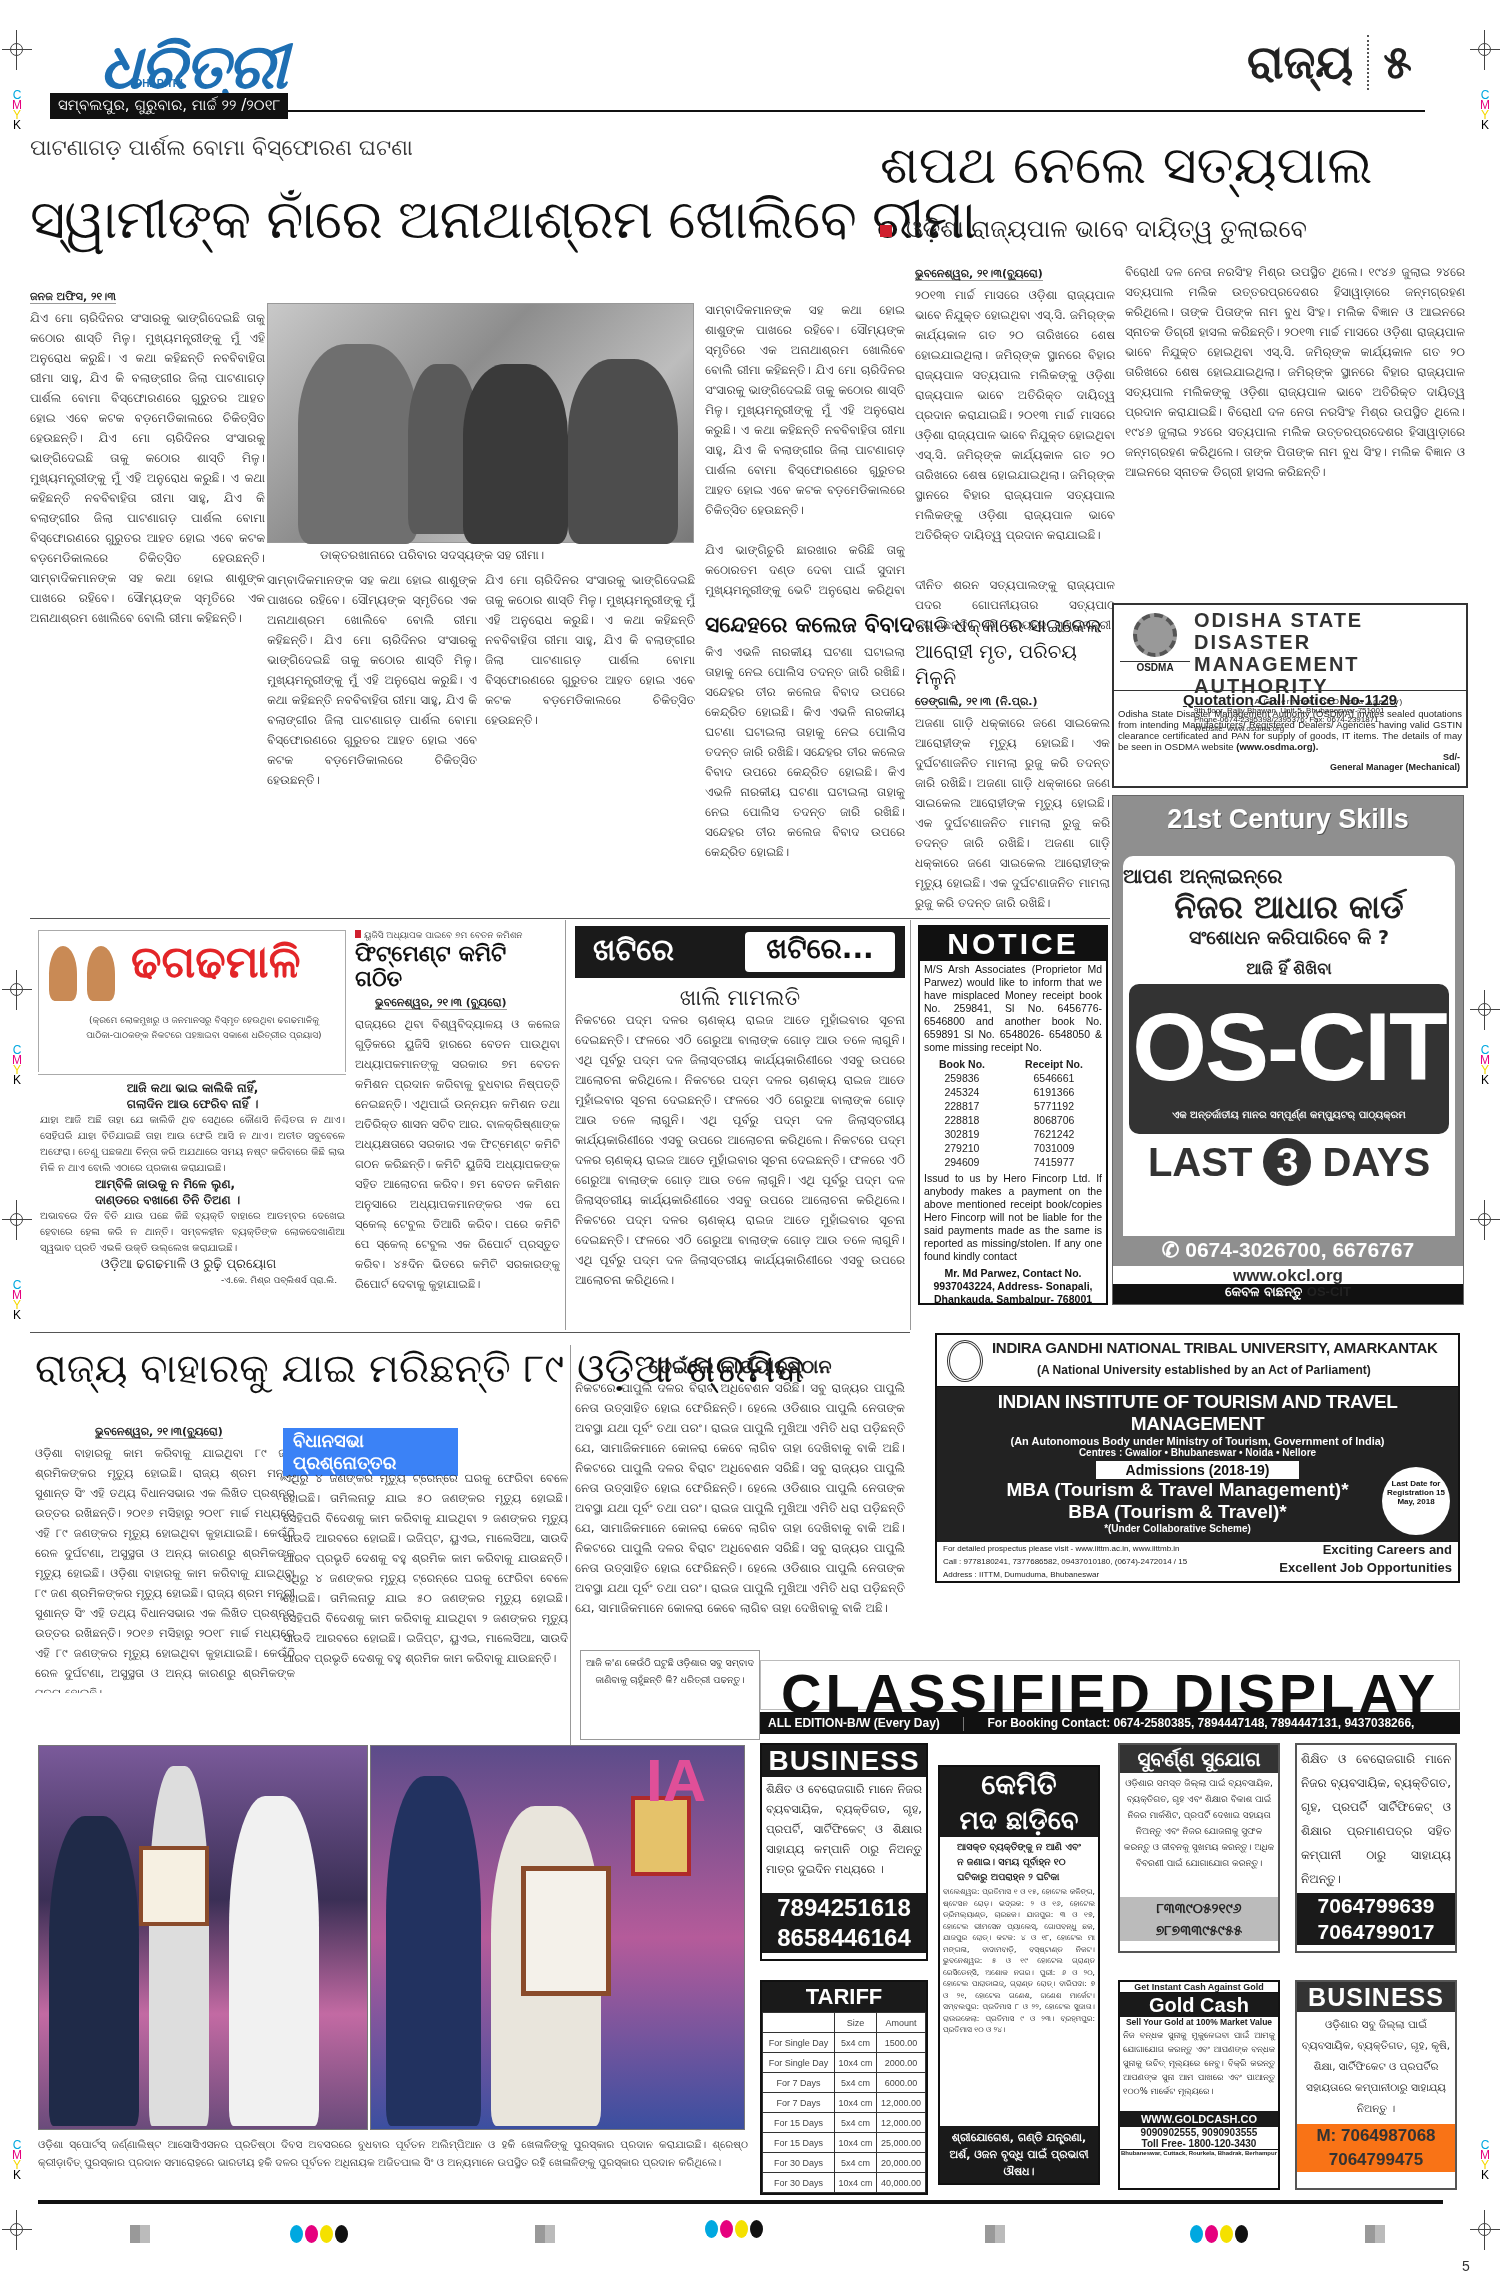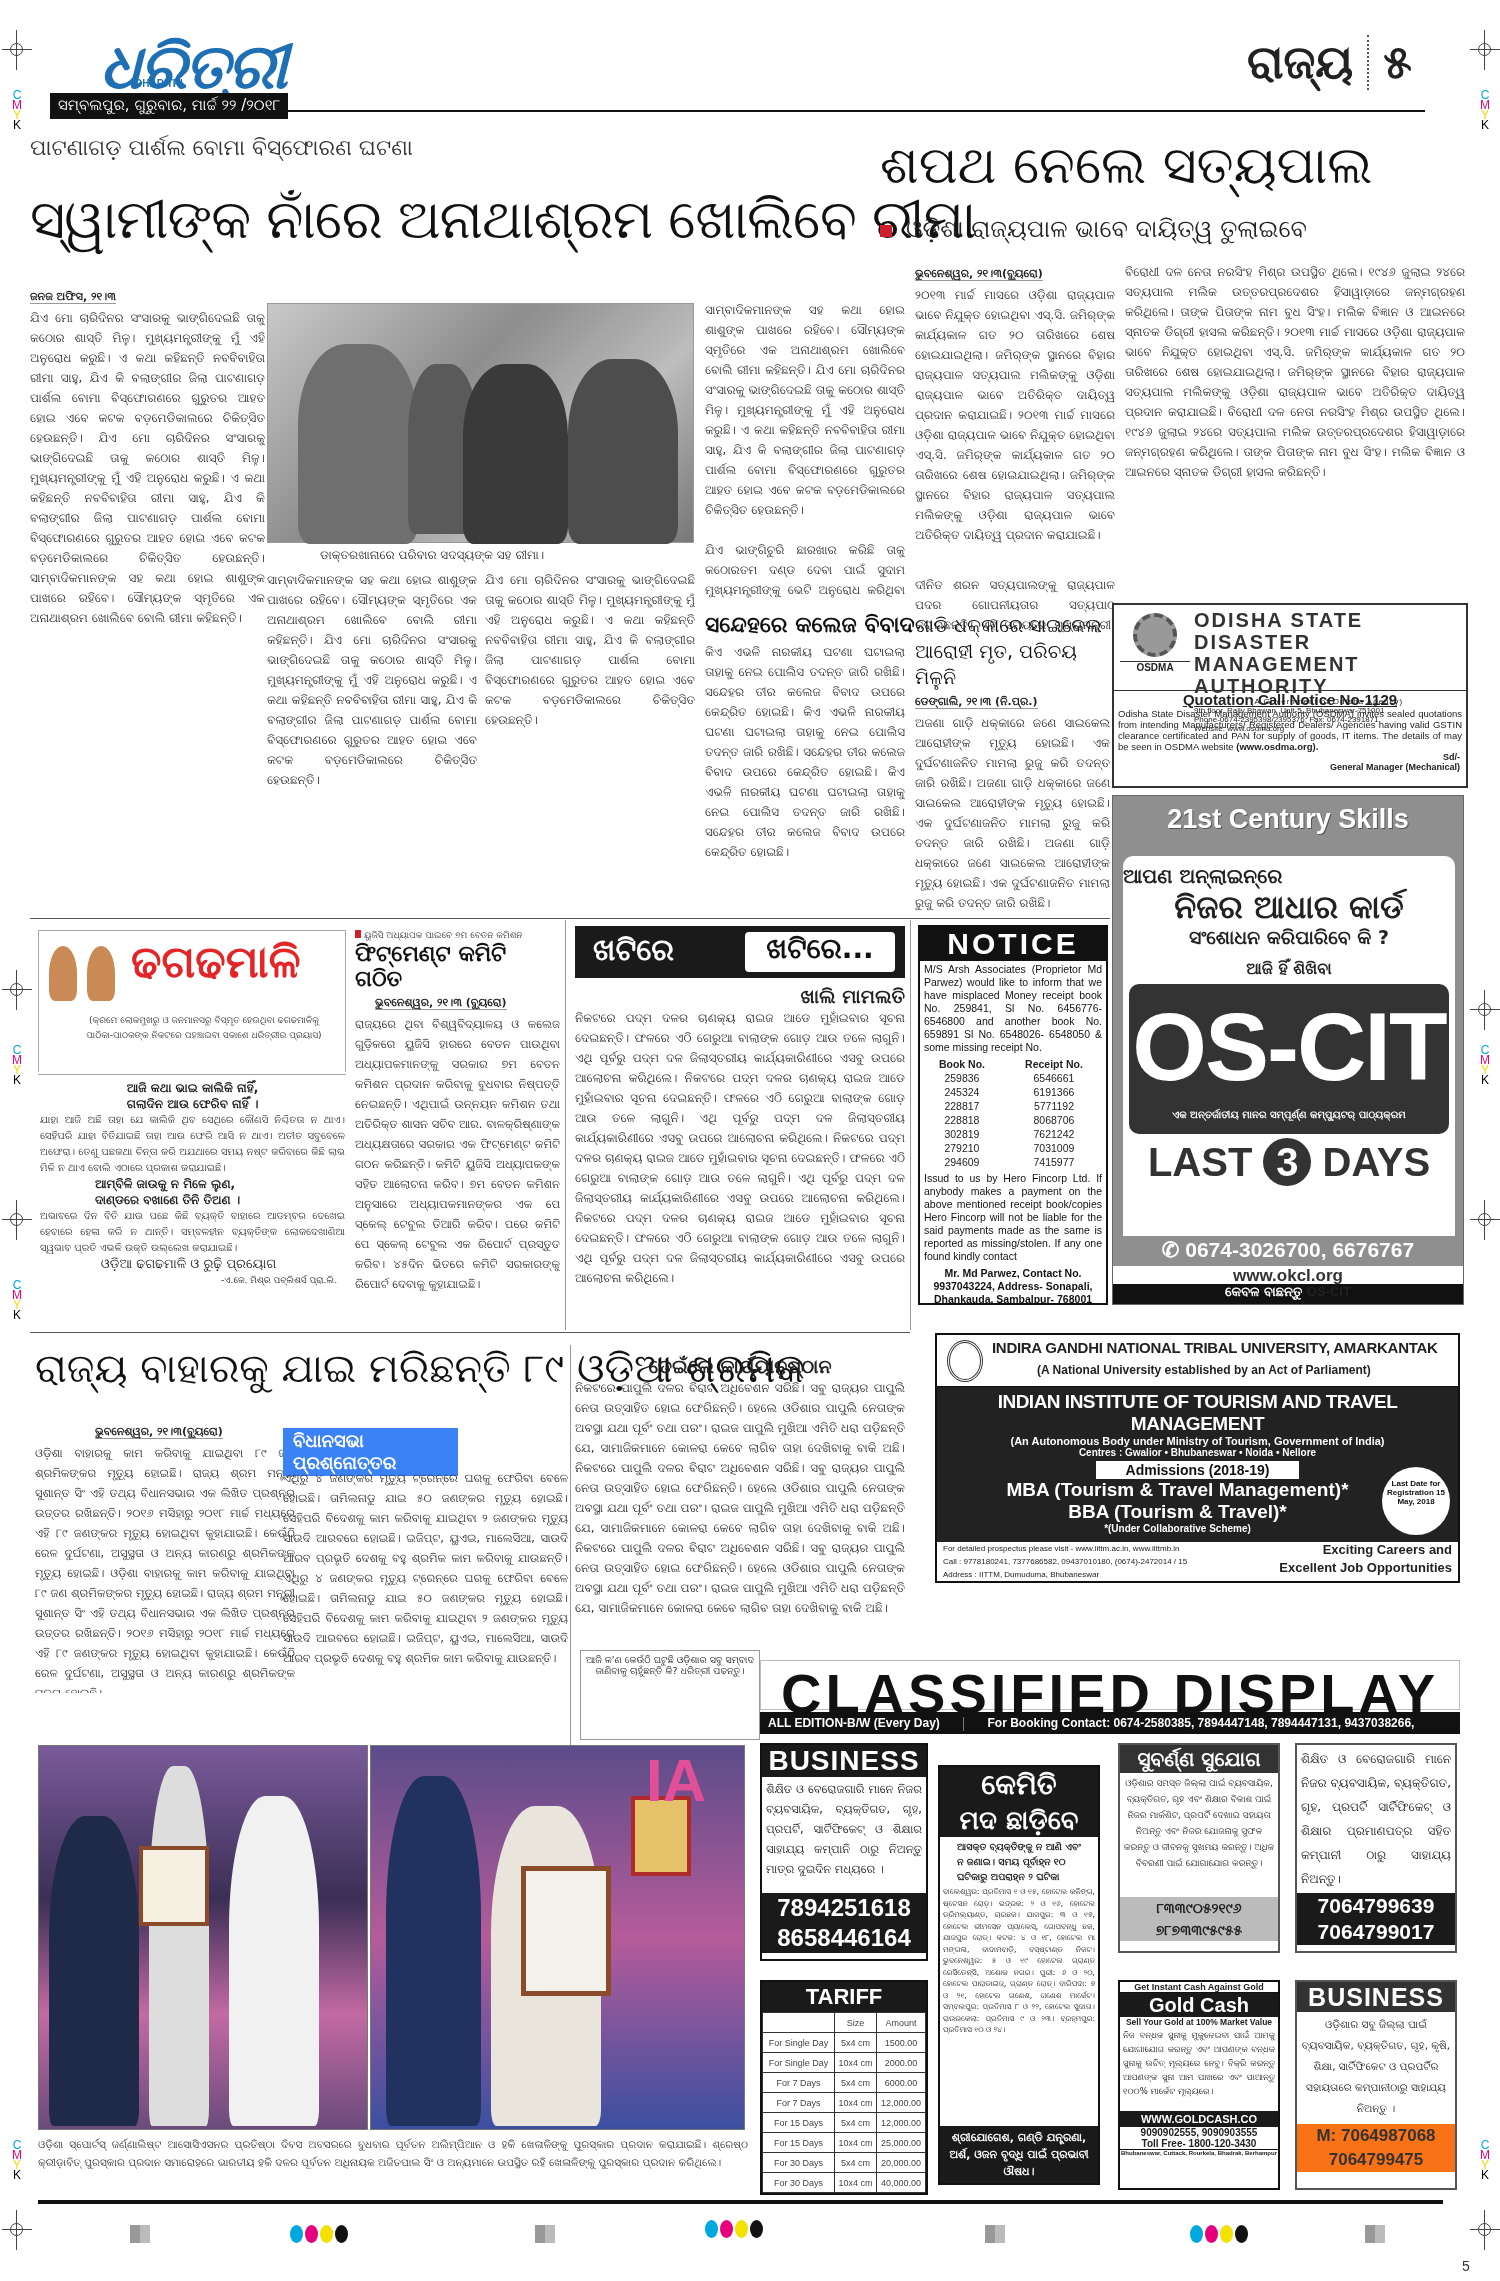--- a/index.html
+++ b/index.html
@@ -235,21 +235,21 @@
   <div style="font-size:22px;font-weight:bold;color:#111">ଫିଟ୍‌ମେଣ୍ଟ କମିଟି ଗଠିତ</div>
   <div class="byline" style="margin-left:20px">ଭୁବନେଶ୍ୱର, ୨୧।୩ (ବ୍ୟୁରୋ)</div>
   <div class="body-text" style="font-size:11.5px;line-height:20px;height:300px">ରାଜ୍ୟରେ ଥିବା ବିଶ୍ୱବିଦ୍ୟାଳୟ ଓ କଲେଜ ଗୁଡ଼ିକରେ ୟୁଜିସି ହାରରେ ବେତନ ପାଉଥିବା ଅଧ୍ୟାପକମାନଙ୍କୁ ସରକାର ୭ମ ବେତନ କମିଶନ ପ୍ରଦାନ କରିବାକୁ ବୁଧବାର ନିଷ୍ପତ୍ତି ନେଇଛନ୍ତି। ଏଥିପାଇଁ ଉନ୍ନୟନ କମିଶନ ତଥା ଅତିରିକ୍ତ ଶାସନ ସଚିବ ଆର. ବାଳକ୍ରିଷ୍ଣାଙ୍କ ଅଧ୍ୟକ୍ଷତାରେ ସରକାର ଏକ ଫିଟ୍‌ମେଣ୍ଟ କମିଟି ଗଠନ କରିଛନ୍ତି। କମିଟି ୟୁଜିସି ଅଧ୍ୟାପକଙ୍କ ସହିତ ଆଲୋଚନା କରିବ। ୭ମ ବେତନ କମିଶନ ଅନୁସାରେ ଅଧ୍ୟାପକମାନଙ୍କର ଏକ ପେ ସ୍କେଲ୍ ଟେବୁଲ ତିଆରି କରିବ। ପରେ କମିଟି ପେ ସ୍କେଲ୍ ଟେବୁଲ ଏକ ରିପୋର୍ଟ ପ୍ରସ୍ତୁତ କରିବ। ୪୫ଦିନ ଭିତରେ କମିଟି ସରକାରଙ୍କୁ ରିପୋର୍ଟ ଦେବାକୁ କୁହାଯାଇଛି।</div>
 </div>
 
 <div class="abs" style="left:575px;top:926px;width:330px;height:52px;background:#1a1a1a">
   <div style="position:absolute;left:18px;top:6px;color:#fff;font-size:30px;font-weight:bold">ଖଟିରେ</div>
   <div style="position:absolute;left:170px;top:6px;width:150px;height:40px;background:#fff;color:#111;font-size:28px;font-weight:bold;text-align:center;border-radius:4px">ଖଟିରେ...</div>
 </div>
 <div class="abs" style="left:575px;top:985px;width:330px">
-  <div style="text-align:right;font-size:19px;font-weight:bold">ଖାଲି ମାମଲତି</div>
+  <div style="text-align:center;font-size:22px;font-weight:normal">ଖାଲି ମାମଲତି</div>
   <div class="body-text" style="height:340px"><span>ନିକଟରେ ପଦ୍ମ ଦଳର ଚାଣକ୍ୟ ରାଇଜ ଆଡେ ମୁହାଁଇବାର ସୂଚନା ଦେଇଛନ୍ତି। ଫଳରେ ଏଠି ଗେରୁଆ ବାଲାଙ୍କ ଗୋଡ଼ ଆଉ ତଳେ ଲାଗୁନି। ଏଥି ପୂର୍ବରୁ ପଦ୍ମ ଦଳ ଜିଲାସ୍ତରୀୟ କାର୍ଯ୍ୟକାରିଣୀରେ ଏସବୁ ଉପରେ ଆଲୋଚନା କରିଥିଲେ।</span> <span>ନିକଟରେ ପଦ୍ମ ଦଳର ଚାଣକ୍ୟ ରାଇଜ ଆଡେ ମୁହାଁଇବାର ସୂଚନା ଦେଇଛନ୍ତି। ଫଳରେ ଏଠି ଗେରୁଆ ବାଲାଙ୍କ ଗୋଡ଼ ଆଉ ତଳେ ଲାଗୁନି। ଏଥି ପୂର୍ବରୁ ପଦ୍ମ ଦଳ ଜିଲାସ୍ତରୀୟ କାର୍ଯ୍ୟକାରିଣୀରେ ଏସବୁ ଉପରେ ଆଲୋଚନା କରିଥିଲେ।</span> <span>ନିକଟରେ ପଦ୍ମ ଦଳର ଚାଣକ୍ୟ ରାଇଜ ଆଡେ ମୁହାଁଇବାର ସୂଚନା ଦେଇଛନ୍ତି। ଫଳରେ ଏଠି ଗେରୁଆ ବାଲାଙ୍କ ଗୋଡ଼ ଆଉ ତଳେ ଲାଗୁନି। ଏଥି ପୂର୍ବରୁ ପଦ୍ମ ଦଳ ଜିଲାସ୍ତରୀୟ କାର୍ଯ୍ୟକାରିଣୀରେ ଏସବୁ ଉପରେ ଆଲୋଚନା କରିଥିଲେ।</span> <span>ନିକଟରେ ପଦ୍ମ ଦଳର ଚାଣକ୍ୟ ରାଇଜ ଆଡେ ମୁହାଁଇବାର ସୂଚନା ଦେଇଛନ୍ତି। ଫଳରେ ଏଠି ଗେରୁଆ ବାଲାଙ୍କ ଗୋଡ଼ ଆଉ ତଳେ ଲାଗୁନି। ଏଥି ପୂର୍ବରୁ ପଦ୍ମ ଦଳ ଜିଲାସ୍ତରୀୟ କାର୍ଯ୍ୟକାରିଣୀରେ ଏସବୁ ଉପରେ ଆଲୋଚନା କରିଥିଲେ।</span></div>
 </div>
 
 <div class="abs" style="left:918px;top:925px;width:190px;height:380px;border:2px solid #111">
   <div class="notice-head">NOTICE</div>
   <div class="notice-body" style="font-size:10.5px;line-height:13px">M/S Arsh Associates (Proprietor Md Parwez) would like to inform that we have misplaced Money receipt book No. 259841, Sl No. 6456776- 6546800 and another book No. 659891 Sl No. 6548026- 6548050 &amp; some missing receipt No.</div>
   <table class="notice-table" style="font-size:10.5px;line-height:12px">
     <tbody>
         <tr>
           <th>Book No.</th>
@@ -297,21 +297,21 @@
 </div>
 <div class="abs blueband" style="left:283px;top:1428px;width:175px;font-size:18px">ବିଧାନସଭା ପ୍ରଶ୍ନୋତ୍ତର</div>
 <div class="abs body-text" style="left:283px;top:1468px;width:285px;height:200px;font-size:11.5px"><span>ଏଥିରୁ ୪ ଜଣଙ୍କର ମୃତ୍ୟୁ ଟ୍ରେନ୍‌ରେ ଘରକୁ ଫେରିବା ବେଳେ ହୋଇଛି। ତାମିଲନାଡୁ ଯାଇ ୫୦ ଜଣଙ୍କର ମୃତ୍ୟୁ ହୋଇଛି। ସେହିପରି ବିଦେଶକୁ କାମ କରିବାକୁ ଯାଇଥିବା ୨ ଜଣଙ୍କର ମୃତ୍ୟୁ ସାଉଦି ଆରବରେ ହୋଇଛି। ଇଜିପ୍ଟ, ୟୁଏଇ, ମାଲେସିଆ, ସାଉଦି ଆରବ ପ୍ରଭୃତି ଦେଶକୁ ବହୁ ଶ୍ରମିକ କାମ କରିବାକୁ ଯାଉଛନ୍ତି।</span> <span>ଏଥିରୁ ୪ ଜଣଙ୍କର ମୃତ୍ୟୁ ଟ୍ରେନ୍‌ରେ ଘରକୁ ଫେରିବା ବେଳେ ହୋଇଛି। ତାମିଲନାଡୁ ଯାଇ ୫୦ ଜଣଙ୍କର ମୃତ୍ୟୁ ହୋଇଛି। ସେହିପରି ବିଦେଶକୁ କାମ କରିବାକୁ ଯାଇଥିବା ୨ ଜଣଙ୍କର ମୃତ୍ୟୁ ସାଉଦି ଆରବରେ ହୋଇଛି। ଇଜିପ୍ଟ, ୟୁଏଇ, ମାଲେସିଆ, ସାଉଦି ଆରବ ପ୍ରଭୃତି ଦେଶକୁ ବହୁ ଶ୍ରମିକ କାମ କରିବାକୁ ଯାଉଛନ୍ତି।</span></div>
 <div class="vline" style="left:570px;top:1345px;height:400px"></div>
 
 <div class="abs" style="left:575px;top:1355px;width:330px">
   <div style="text-align:center;font-size:19px;font-weight:bold">ଡେଇଁଲେ କାର୍ଯ୍ୟାନୁଷ୍ଠାନ</div>
   <div class="body-text" style="height:280px"><span>ନିକଟରେ ପାପୁଲି ଦଳର ବିରାଟ ଅଧିବେଶନ ସରିଛି। ସବୁ ରାଜ୍ୟର ପାପୁଲି ନେତା ଉତ୍ସାହିତ ହୋଇ ଫେରିଛନ୍ତି। ହେଲେ ଓଡିଶାର ପାପୁଲି ନେତାଙ୍କ ଅବସ୍ଥା ଯଥା ପୂର୍ବଂ ତଥା ପରଂ। ରାଇଜ ପାପୁଲି ମୁଖିଆ ଏମିତି ଧରା ପଡ଼ିଛନ୍ତି ଯେ, ସାମାଜିକମାନେ କୋଳରା କେବେ ଲାଗିବ ତାହା ଦେଖିବାକୁ ବାକି ଅଛି।</span> <span>ନିକଟରେ ପାପୁଲି ଦଳର ବିରାଟ ଅଧିବେଶନ ସରିଛି। ସବୁ ରାଜ୍ୟର ପାପୁଲି ନେତା ଉତ୍ସାହିତ ହୋଇ ଫେରିଛନ୍ତି। ହେଲେ ଓଡିଶାର ପାପୁଲି ନେତାଙ୍କ ଅବସ୍ଥା ଯଥା ପୂର୍ବଂ ତଥା ପରଂ। ରାଇଜ ପାପୁଲି ମୁଖିଆ ଏମିତି ଧରା ପଡ଼ିଛନ୍ତି ଯେ, ସାମାଜିକମାନେ କୋଳରା କେବେ ଲାଗିବ ତାହା ଦେଖିବାକୁ ବାକି ଅଛି।</span> <span>ନିକଟରେ ପାପୁଲି ଦଳର ବିରାଟ ଅଧିବେଶନ ସରିଛି। ସବୁ ରାଜ୍ୟର ପାପୁଲି ନେତା ଉତ୍ସାହିତ ହୋଇ ଫେରିଛନ୍ତି। ହେଲେ ଓଡିଶାର ପାପୁଲି ନେତାଙ୍କ ଅବସ୍ଥା ଯଥା ପୂର୍ବଂ ତଥା ପରଂ। ରାଇଜ ପାପୁଲି ମୁଖିଆ ଏମିତି ଧରା ପଡ଼ିଛନ୍ତି ଯେ, ସାମାଜିକମାନେ କୋଳରା କେବେ ଲାଗିବ ତାହା ଦେଖିବାକୁ ବାକି ଅଛି।</span></div>
 </div>
 
-<div class="abs" style="left:580px;top:1650px;width:180px;height:90px;border:1px solid #999;font-size:9.5px;line-height:11px;padding:3px;text-align:center">ଆଜି କ'ଣ କେଉଁଠି ଘଟୁଛି ଓଡ଼ିଶାର ସବୁ ସମ୍ବାଦ ଜାଣିବାକୁ ଚାହୁଁଛନ୍ତି କି? ଧରିତ୍ରୀ ପଢନ୍ତୁ।</div>
+<div class="abs" style="left:580px;top:1650px;width:180px;height:90px;border:1px solid #999;font-size:9.5px;line-height:17px;padding:3px;text-align:center">ଆଜି କ'ଣ କେଉଁଠି ଘଟୁଛି ଓଡ଼ିଶାର ସବୁ ସମ୍ବାଦ ଜାଣିବାକୁ ଚାହୁଁଛନ୍ତି କି? ଧରିତ୍ରୀ ପଢନ୍ତୁ।</div>
 
 <div class="abs" style="left:935px;top:1333px;width:525px;height:250px;border:2px solid #111">
   <div style="height:52px;background:#fff;position:relative;border-bottom:1px solid #111">
     <div style="position:absolute;left:10px;top:5px;width:36px;height:42px;border-radius:50%;border:3px double #333"></div>
     <div class="ad-en" style="position:absolute;left:55px;top:4px;font-size:15px;font-weight:bold;letter-spacing:-0.3px">INDIRA GANDHI NATIONAL TRIBAL UNIVERSITY, AMARKANTAK</div>
     <div class="ad-en" style="position:absolute;left:100px;top:28px;font-size:12px;font-weight:bold">(A National University established by an Act of Parliament)</div>
   </div>
   <div style="background:#222;height:155px;position:relative;color:#fff;text-align:center">
     <div class="ad-en" style="color:#fff;font-size:19px;font-weight:bold;padding-top:4px;letter-spacing:-0.5px">INDIAN INSTITUTE OF TOURISM AND TRAVEL MANAGEMENT</div>
     <div class="ad-en" style="color:#fff;font-size:11px;font-weight:bold">(An Autonomous Body under Ministry of Tourism, Government of India)</div>

